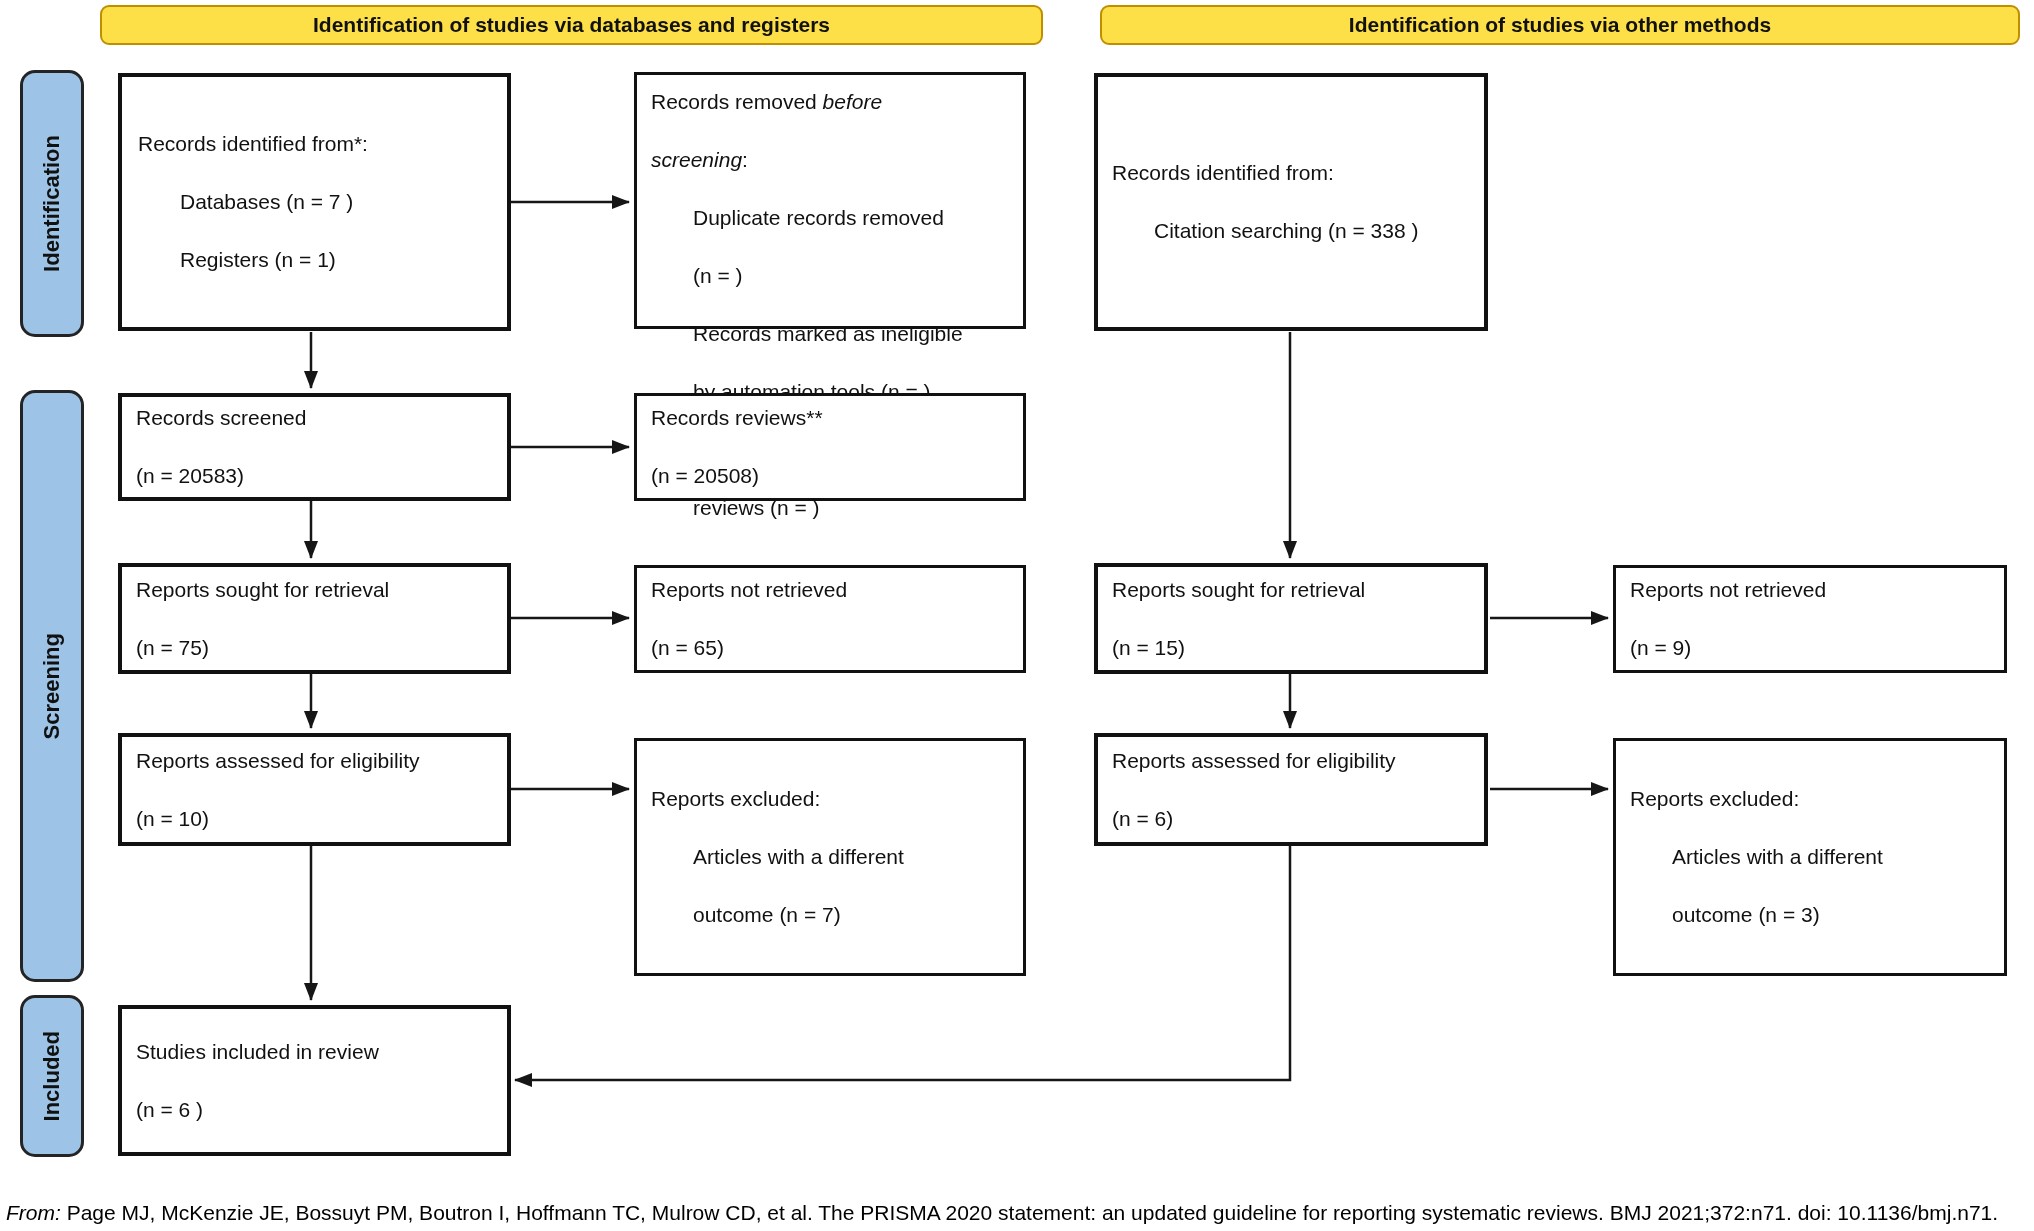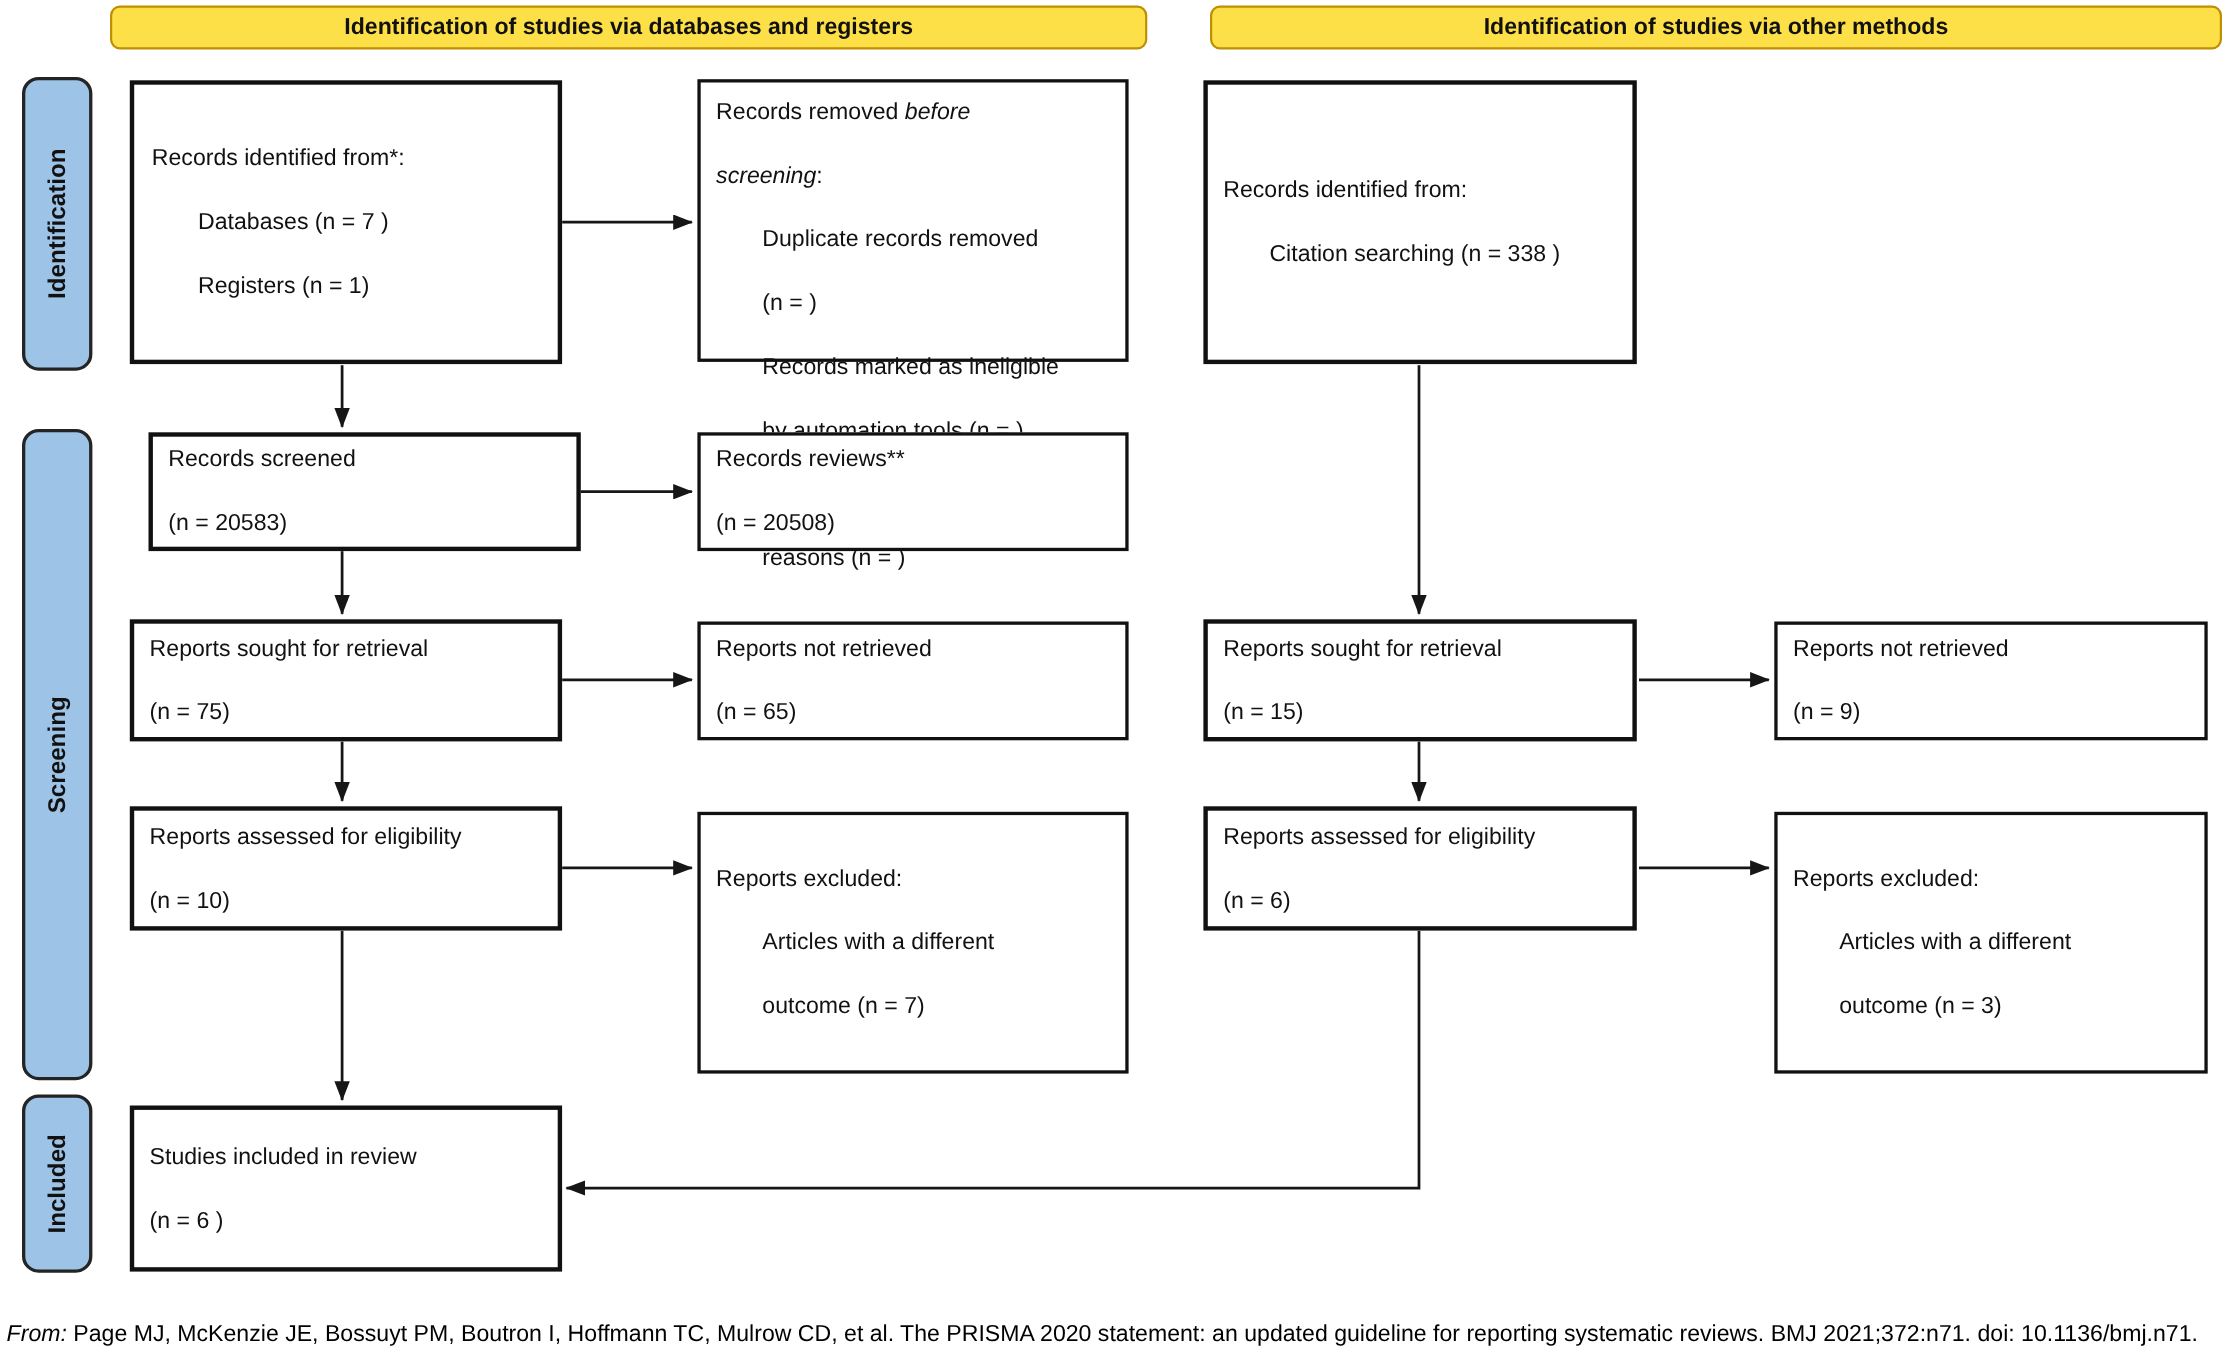--- a/index.html
+++ b/index.html
@@ -109,24 +109,24 @@
   </div>
 
   <div class="box thin top" style="left:634px;top:72px;width:392px;height:257px;">
     <span class="line"><span>Records removed </span><span class="it">before</span></span>
     <span class="line"><span class="it">screening</span><span>:</span></span>
     <span class="line indent">Duplicate records removed</span>
     <span class="line indent">(n = )</span>
     <span class="line indent">Records marked as ineligible</span>
     <span class="line indent">by automation tools (n = )</span>
     <span class="line indent">Records removed for other</span>
-    <span class="line indent">reasons (n = )</span>
+    <span class="line indent">reviews (n = )</span>
   </div>
 
-  <div class="box" style="left:118px;top:393px;width:393px;height:108px;margin-left:17px;">
+  <div class="box" style="left:118px;top:393px;width:393px;height:108px;">
     <span class="line">Records screened</span>
     <span class="line">(n = 20583)</span>
   </div>
 
   <div class="box thin" style="left:634px;top:393px;width:392px;height:108px;">
     <span class="line">Records reviews**</span>
     <span class="line">(n = 20508)</span>
   </div>
 
   <div class="box" style="left:118px;top:563px;width:393px;height:111px;">

